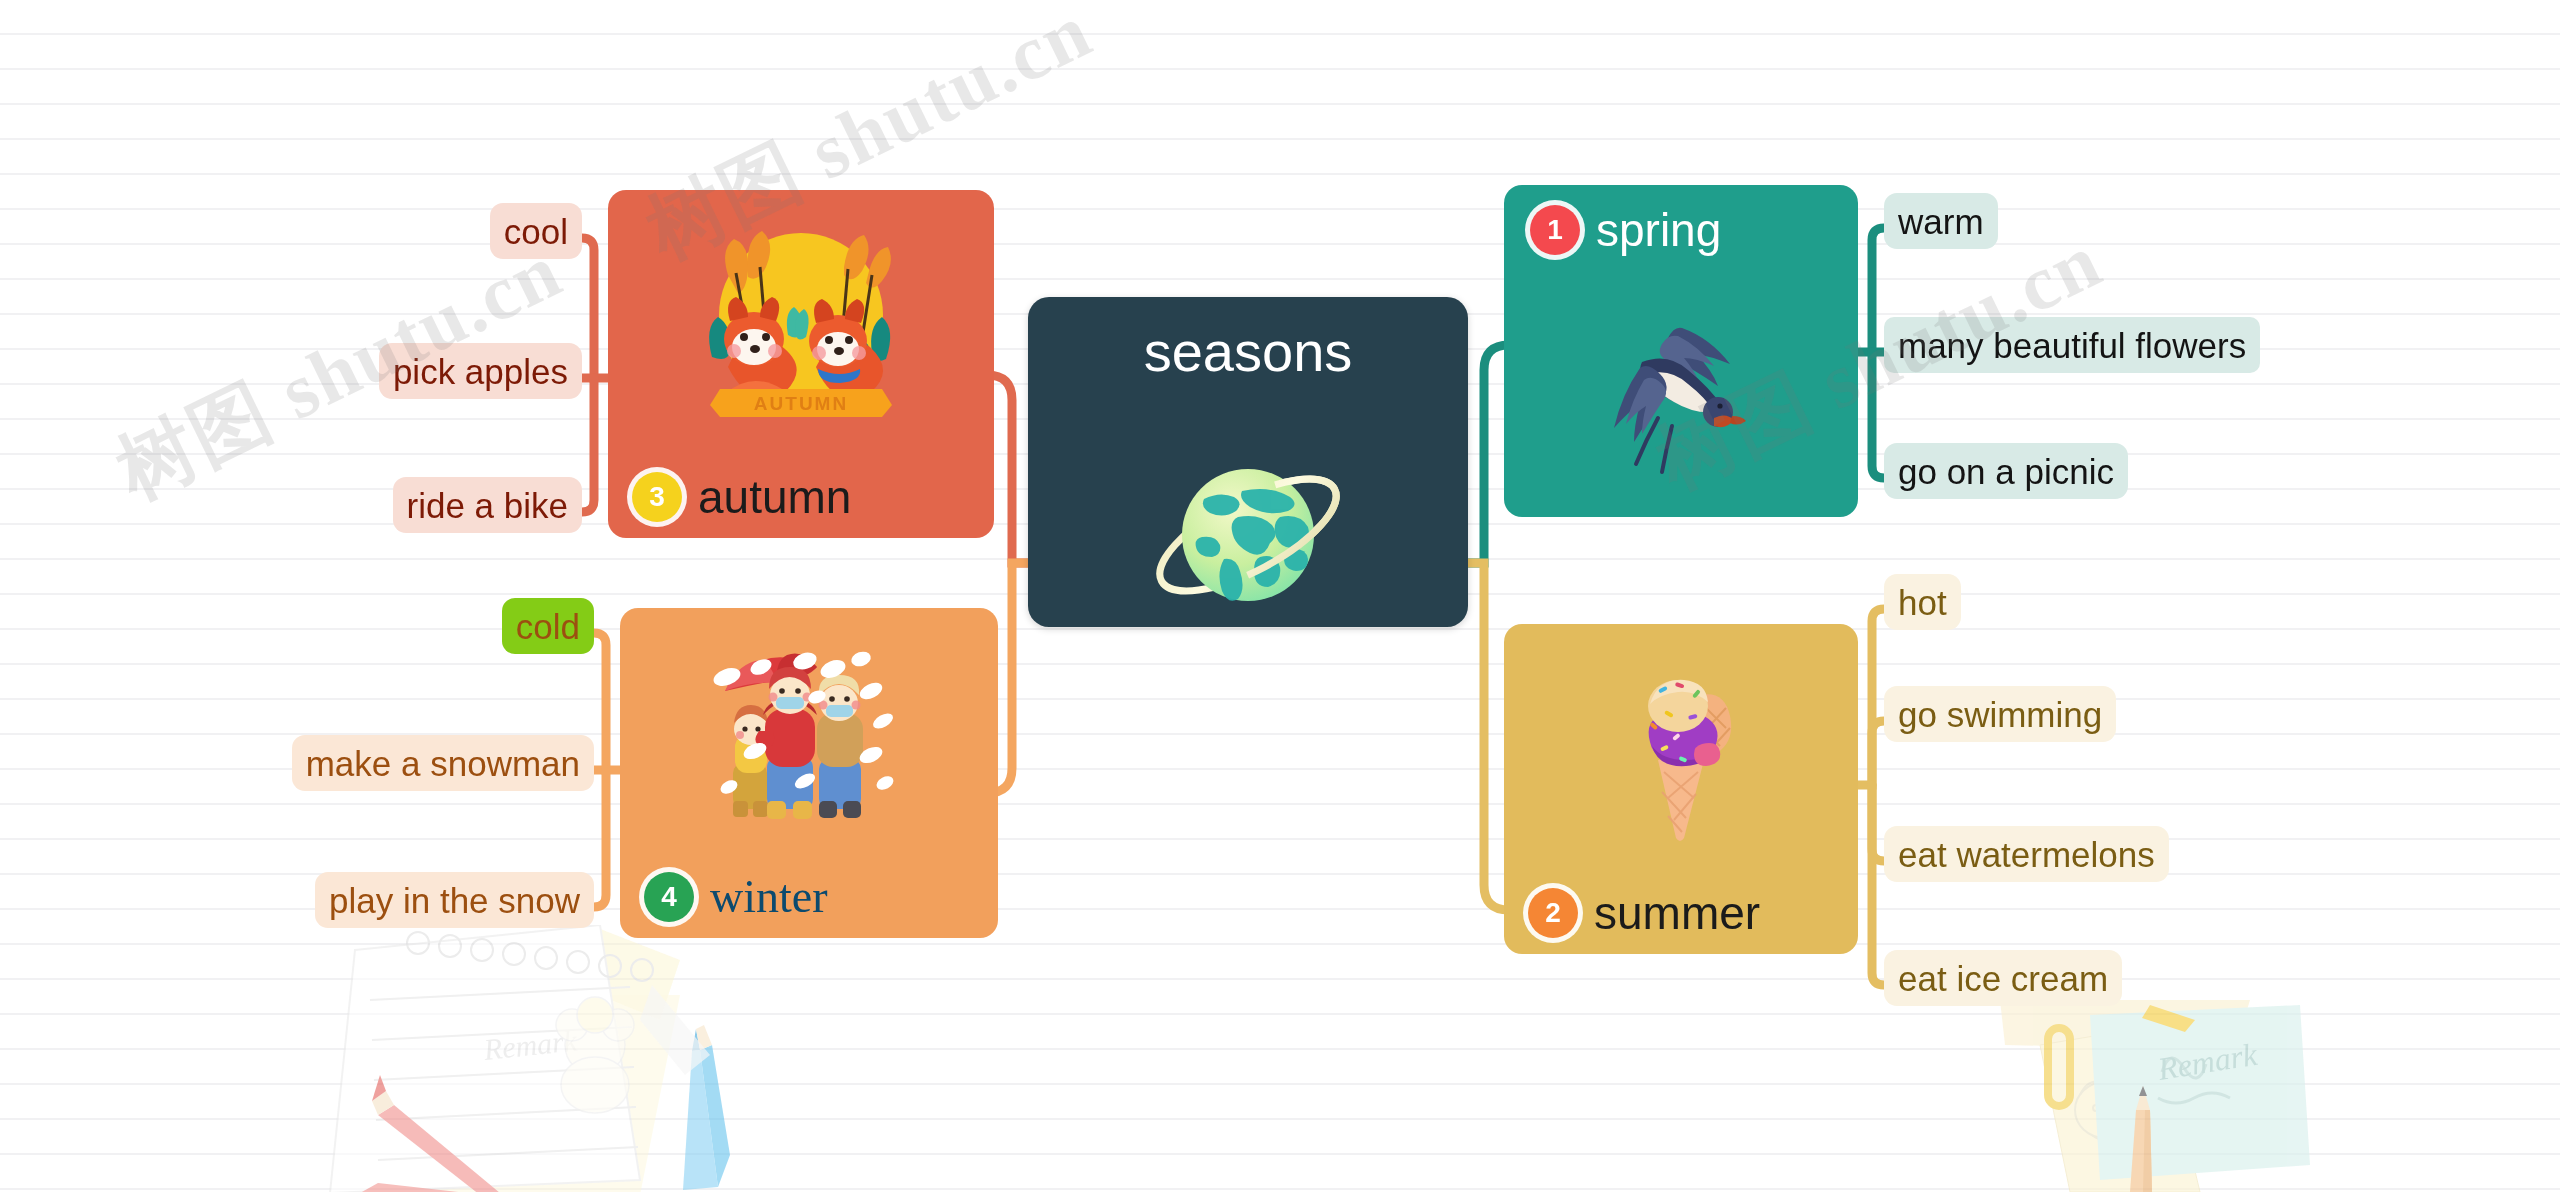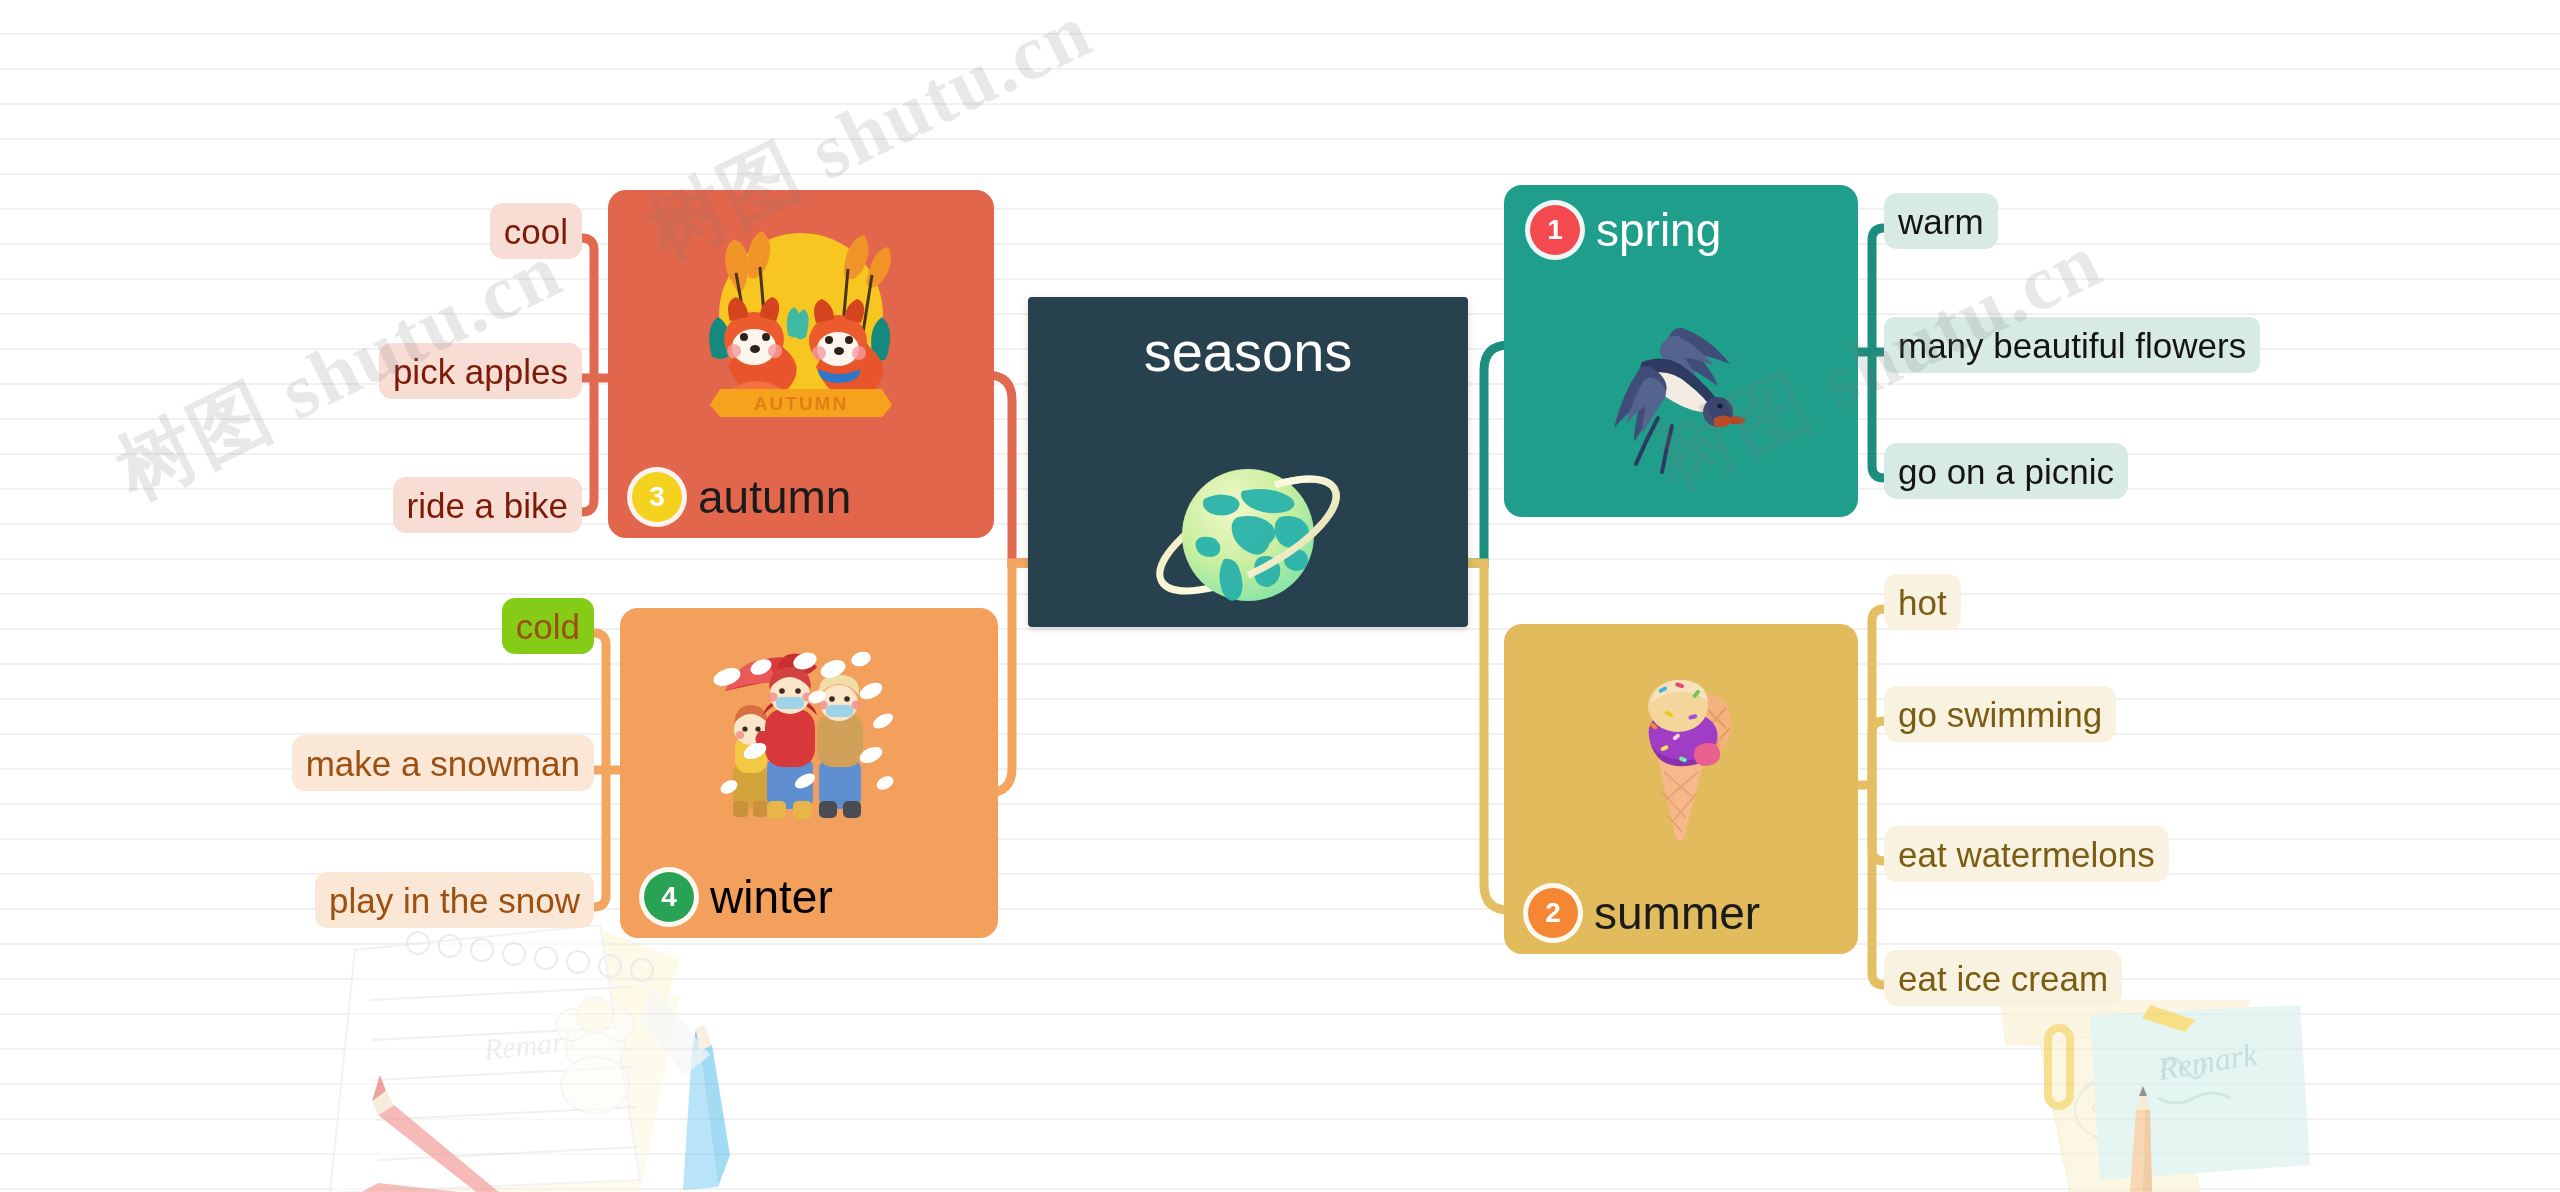--- a/index.html
+++ b/index.html
@@ -91,21 +91,21 @@
     line-height: 1;
     white-space: nowrap;
   }
 
   
   #root-node {
     position: absolute;
     left: 1028px; top: 297px;
     width: 440px; height: 330px;
     background: #27414e;
-    border-radius: 4px;
+    border-radius: 21px;
     box-shadow: 0 2px 7px rgba(0,0,0,0.17);
   }
   #root-title {
     position: absolute;
     top: 27px; left: 0; right: 0;
     text-align: center;
     color: #ffffff;
     font-size: 56px;
     line-height: 1;
   }
@@ -404,21 +404,21 @@
           <ellipse cx="46" cy="116" rx="12" ry="7" transform="rotate(-24 46 116)"></ellipse>
           <ellipse cx="162" cy="120" rx="12" ry="7" transform="rotate(-24 162 120)"></ellipse>
           <ellipse cx="96" cy="146" rx="11" ry="6" transform="rotate(-28 96 146)"></ellipse>
           <ellipse cx="176" cy="148" rx="9" ry="6" transform="rotate(-28 176 148)"></ellipse>
           <ellipse cx="20" cy="152" rx="9" ry="6" transform="rotate(-28 20 152)"></ellipse>
         </g>
       </svg>
     </div>
     <div class="card-foot">
       <div class="badge" style="background:#28a354;">4</div>
-      <div class="card-title" style="color:#000000;">winter</div>
+      <div class="card-title" style="color:#0c4a6e;font-family:Liberation Serif, serif;">winter</div>
     </div>
   </div>
 
   <div class="card" style="left:1504px; top:185px; width:354px; height:332px; background:#1f9e8c;">
     <div class="card-foot" style="top:20px; bottom:auto; left:26px;">
       <div class="badge" style="background:#f4494e;">1</div>
       <div class="card-title" style="color:#ffffff;">spring</div>
     </div>
     <div class="card-art" style="top:110px; height:190px;">
       <svg width="190" height="180" viewBox="0 0 190 180">

